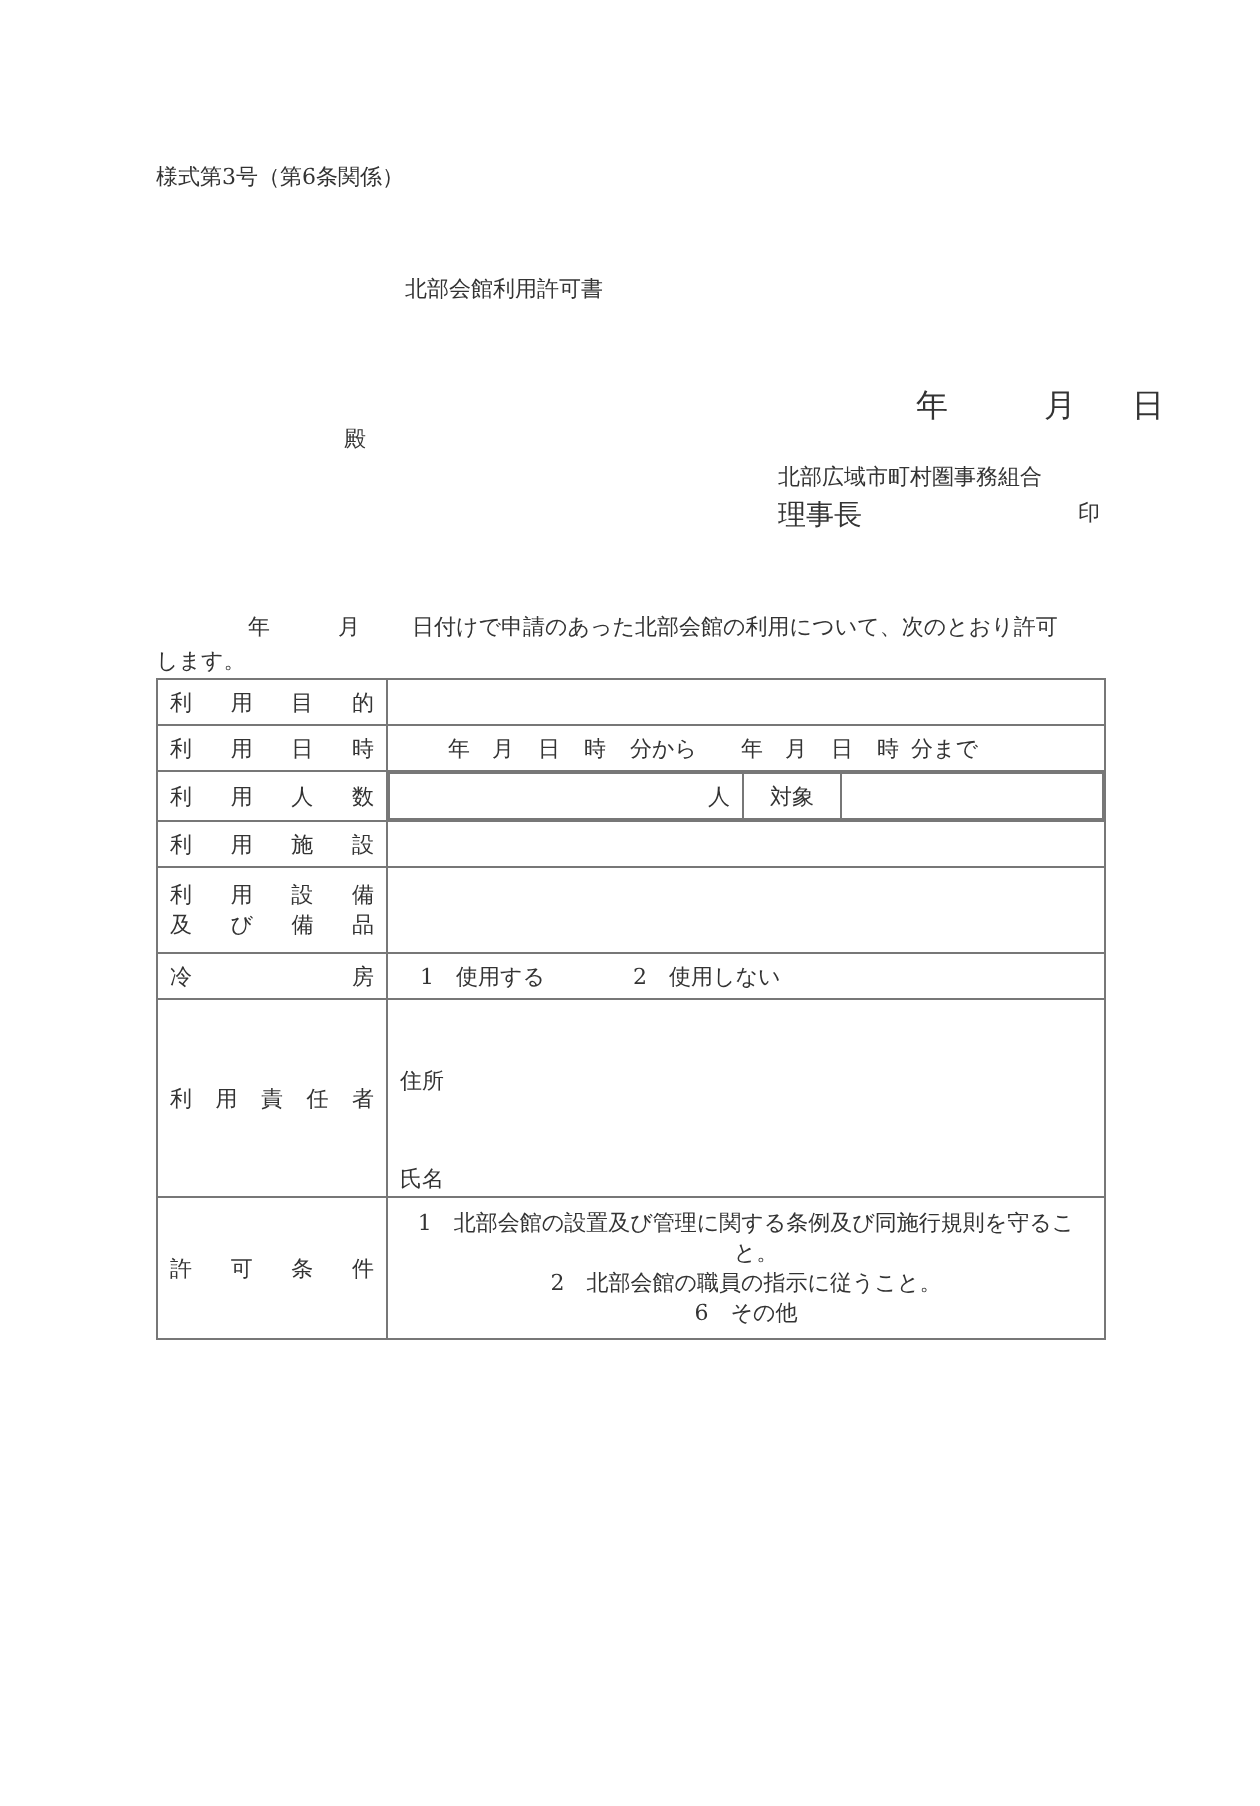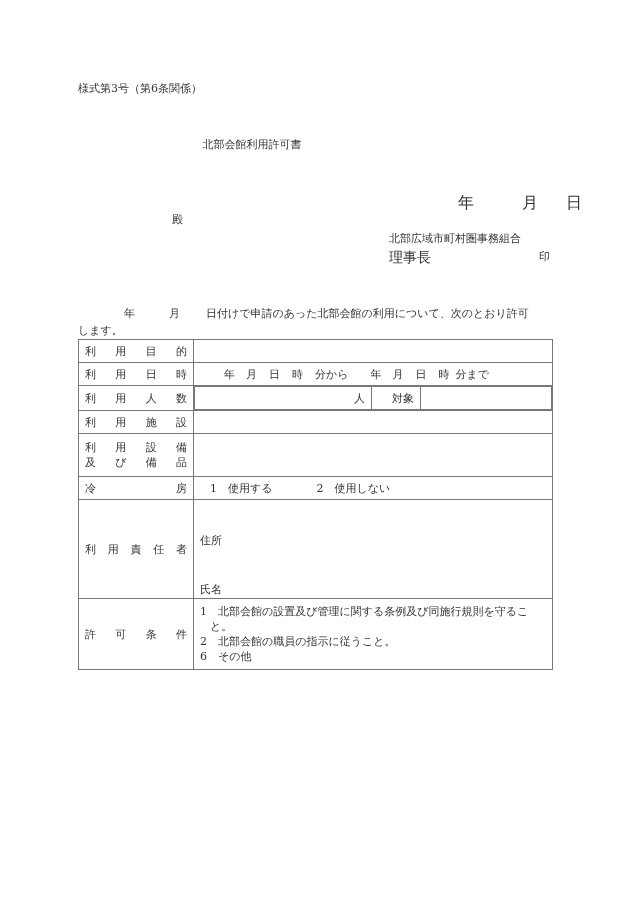--- a/index.html
+++ b/index.html
@@ -22,25 +22,25 @@
   table.permit td { border:1px solid #777777; padding:0 6px; vertical-align:middle; line-height:15px; }
   td.lbl { width:102px; padding:0 5px 0 6px; }
   .spread { display:flex; justify-content:space-between; }
   .r1 td { height:22px; }
   .r2 td { height:22px; }
   .r3 td { height:22px; }
   .r4 td { height:22px; }
   .r5 td { height:42px; }
   .r6 td { height:22px; }
   .r7 td { height:47px; }
-  .r8 td { height:70px; }
+  .r8 td { height:70px;text-align:center; }
   .inner { width:100%; border-collapse:collapse; }
   .inner td { border:none; padding:0; }
   .count-cell { width:164px; text-align:right; padding-right:6px !important; }
-  .target-lbl { width:36px; text-align:right; }
+  .target-lbl { width:36px; text-align:center; }
   .line { line-height:17px;margin-top:32px; }
   .cond { line-height:15px; }
   .indent { padding-left:10px; }
 </style>
 </head>
 <body>
 
 <div class="abs form-no">様式第3号（第6条関係）</div>
 <div class="abs title">北部会館利用許可書</div>
 

